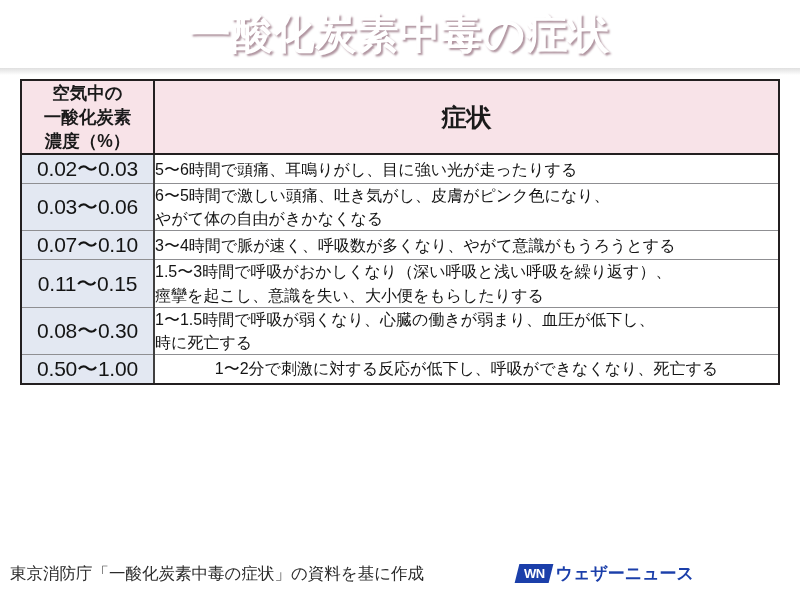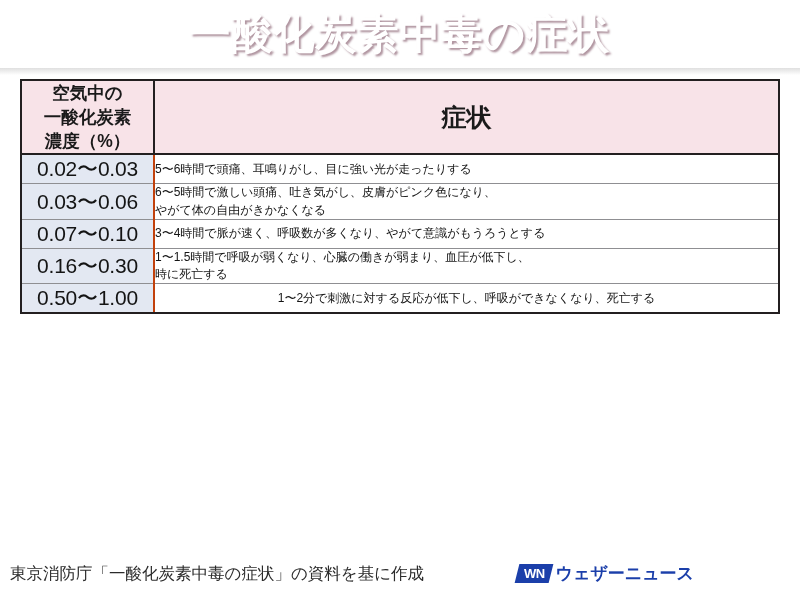--- a/index.html
+++ b/index.html
@@ -97,33 +97,33 @@
   }
   .hd-sym {
     text-align: center;
     font-size: 25px;
     padding: 11px 4px 12px 4px;
   }
 
   
   .cell-conc {
     background: #e3e8f2;
-    border-right: 2px solid #c2410c;
+    border-right: 2px solid #404040;
     border-bottom: 1px solid #8f8f92;
     text-align: center;
     font-size: 21px;
     color: #141414;
     letter-spacing: -0.2px;
     padding: 4px 2px;
     white-space: nowrap;
   }
   .cell-sym {
     background: #ffffff;
     border-bottom: 1px solid #8f8f92;
-    font-size: 12px;
+    font-size: 16px;
     color: #141414;
     line-height: 1.44;
     padding: 9px 10px 10px 13px;
   }
   tr.row:last-child .cell-conc,
   tr.row:last-child .cell-sym {
     border-bottom: none;
     text-align: center;
   }
   .sym-line { display: block; white-space: nowrap; }
@@ -216,21 +216,28 @@
           <span class="sym-line">やがて体の自由がきかなくなる</span>
         </td>
       </tr>
       <tr class="row">
         <td class="cell-conc">0.07〜0.10</td>
         <td class="cell-sym">
           <span class="sym-line">3〜4時間で脈が速く、呼吸数が多くなり、やがて意識がもうろうとする</span>
         </td>
       </tr>
       <tr class="row">
-        <td class="cell-conc">0.16〜0.30</td>
+        <td class="cell-conc">0.11〜0.15</td>
+        <td class="cell-sym">
+          <span class="sym-line">1.5〜3時間で呼吸がおかしくなり（深い呼吸と浅い呼吸を繰り返す）、</span>
+          <span class="sym-line">痙攣を起こし、意識を失い、大小便をもらしたりする</span>
+        </td>
+      </tr>
+      <tr class="row">
+        <td class="cell-conc">0.08〜0.30</td>
         <td class="cell-sym">
           <span class="sym-line">1〜1.5時間で呼吸が弱くなり、心臓の働きが弱まり、血圧が低下し、</span>
           <span class="sym-line">時に死亡する</span>
         </td>
       </tr>
       <tr class="row">
         <td class="cell-conc">0.50〜1.00</td>
         <td class="cell-sym">
           <span class="sym-line">1〜2分で刺激に対する反応が低下し、呼吸ができなくなり、死亡する</span>
         </td>

